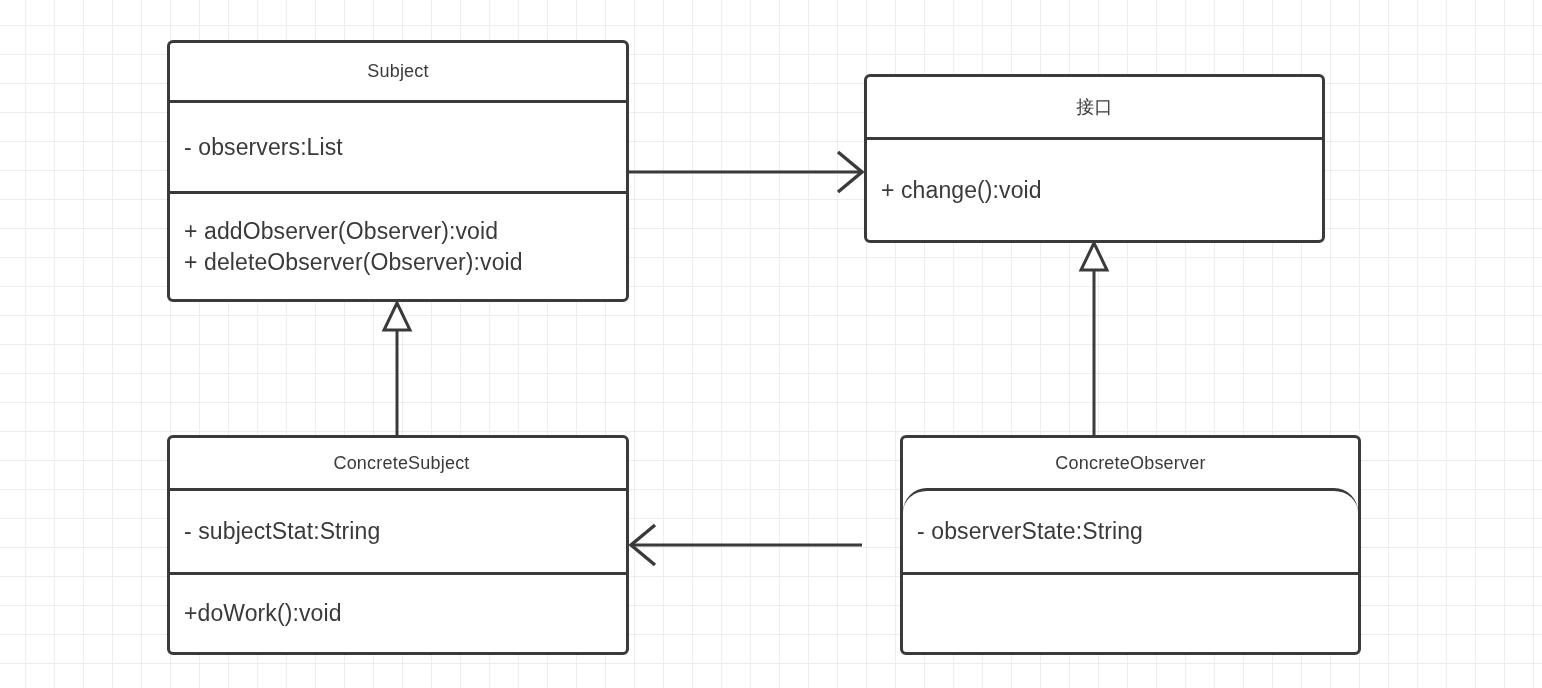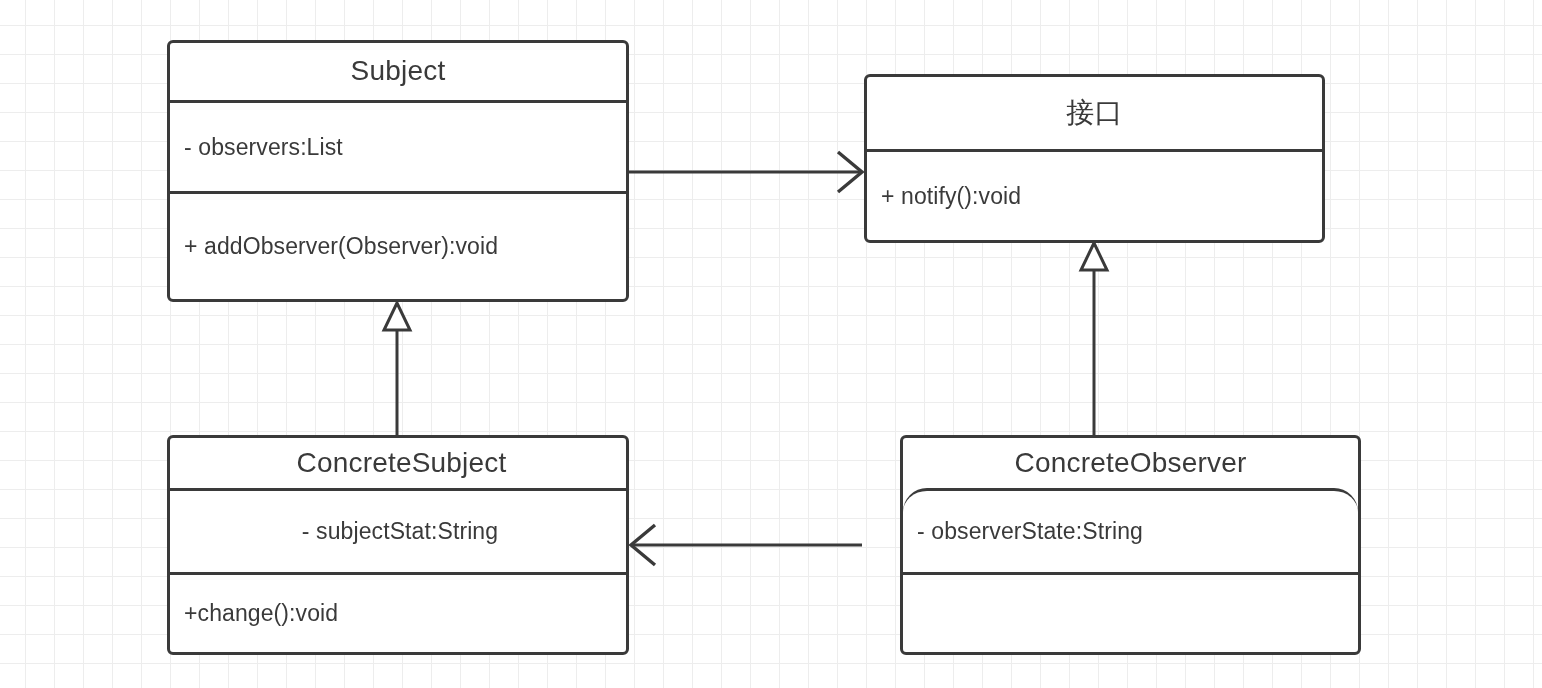--- a/index.html
+++ b/index.html
@@ -46,21 +46,21 @@
   .compartment + .compartment {
     border-top: 3px solid #3a3a3a;
   }
 
   .cmp-title {
     align-items: center;
     justify-content: center;
   }
 
   .class-name {
-    font-size: 28px;
+    font-size: 18px;
     font-weight: 400;
     color: #3a3a3a;
     letter-spacing: 0.2px;
     text-align: center;
     line-height: 1.15;
   }
 
   .member-list {
     padding-left: 14px;
     padding-right: 10px;
@@ -139,41 +139,42 @@
 
   <div class="uml-box" style="left:167px; top:40px; width:462px; height:262px;">
     <div class="compartment cmp-title" style="height:57px;">
       <div class="class-name">Subject</div>
     </div>
     <div class="compartment member-list" style="height:91px;">
       <div class="member">- observers:List</div>
     </div>
     <div class="compartment member-list" style="flex:1 1 auto; padding-top:0;">
       <div class="member">+ addObserver(Observer):void</div>
+      <div class="member">+ deleteObserver(Observer):void</div>
     </div>
   </div>
 
   <div class="uml-box" style="left:864px; top:74px; width:461px; height:169px;">
-    <div class="compartment cmp-title" style="height:72px;">
+    <div class="compartment cmp-title" style="height:60px;">
       <div class="class-name">接口</div>
     </div>
     <div class="compartment member-list" style="flex:1 1 auto;">
-      <div class="member">+ notify():void</div>
+      <div class="member">+ change():void</div>
     </div>
   </div>
 
   <div class="uml-box" style="left:167px; top:435px; width:462px; height:220px;">
     <div class="compartment cmp-title" style="height:50px;margin-left:7px;">
       <div class="class-name">ConcreteSubject</div>
     </div>
-    <div class="compartment member-list" style="height:84px;align-items:center;">
+    <div class="compartment member-list" style="height:84px;">
       <div class="member">- subjectStat:String</div>
     </div>
     <div class="compartment member-list" style="flex:1 1 auto;">
-      <div class="member">+change():void</div>
+      <div class="member">+doWork():void</div>
     </div>
   </div>
 
   <div class="uml-box" style="left:900px; top:435px; width:461px; height:220px;">
     <div class="compartment cmp-title" style="height:50px;">
       <div class="class-name">ConcreteObserver</div>
     </div>
     <div class="compartment member-list" style="height:84px;border-radius:24px;">
       <div class="member">- observerState:String</div>
     </div>

